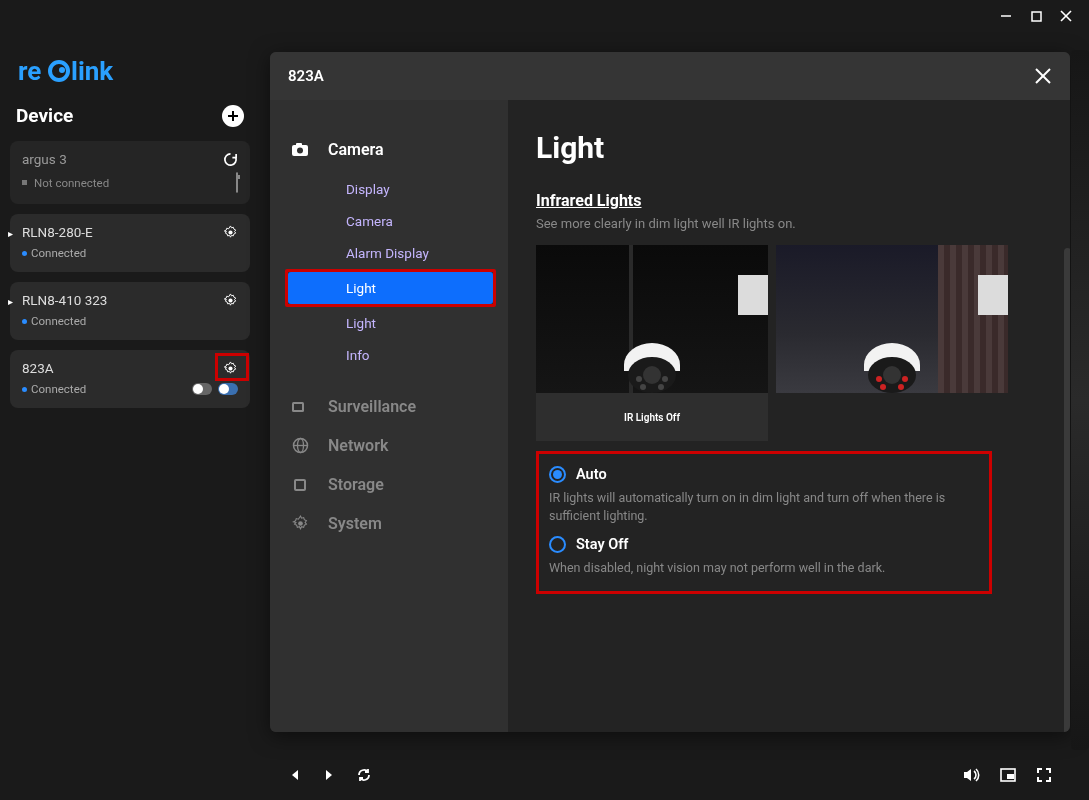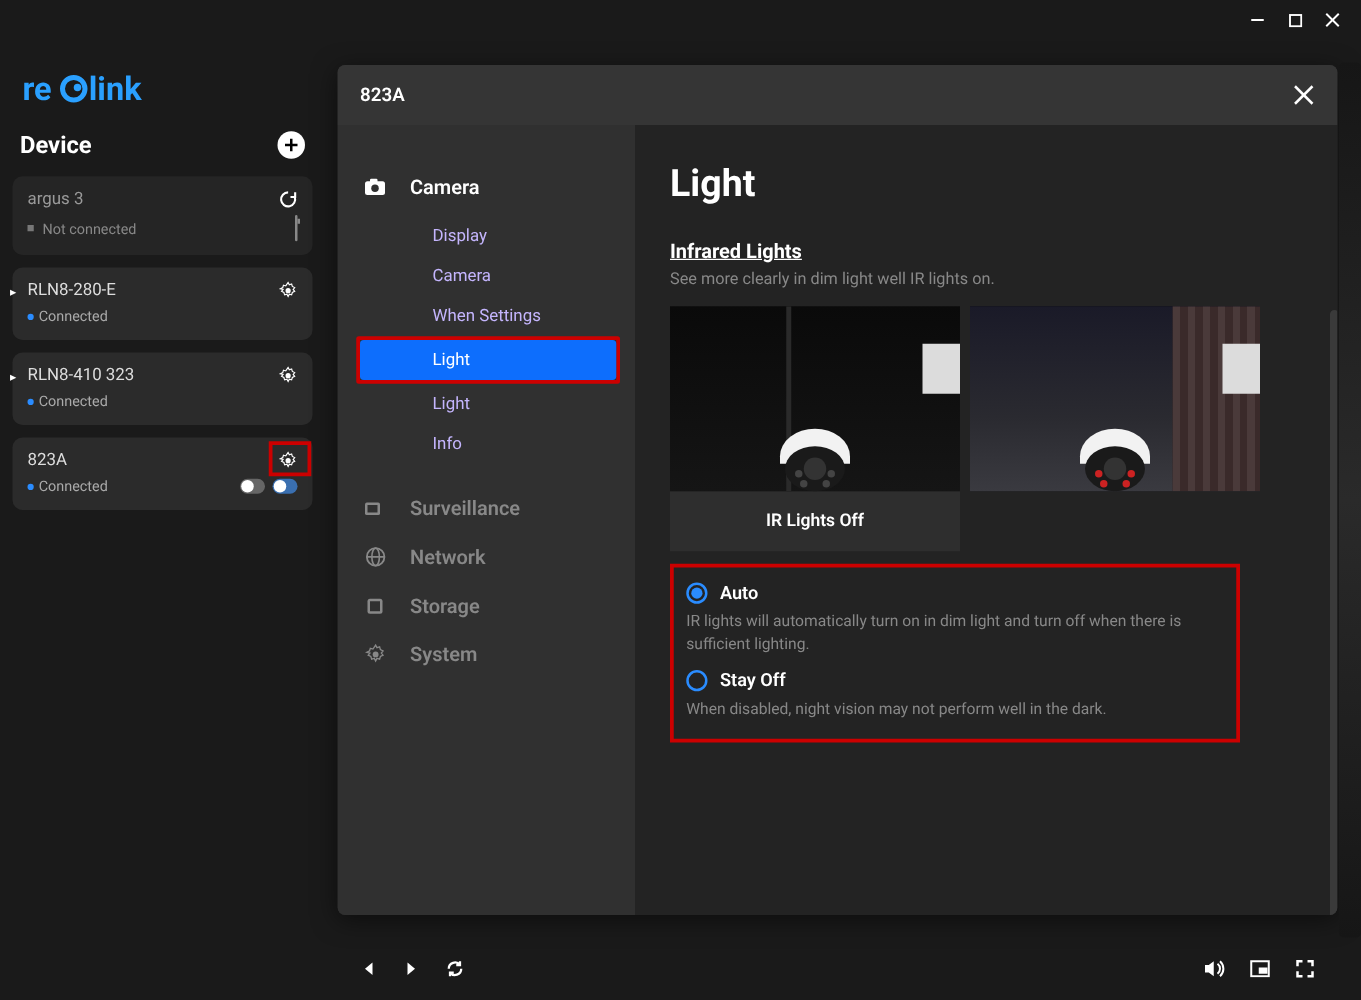--- a/index.html
+++ b/index.html
@@ -51,21 +51,21 @@
     .nav-sub-highlight .nav-sub { margin:0; }
 
     .content-col { flex:1; background:#232323; padding:30px 0 0 28px; position:relative; overflow:hidden; }
     .sec-title { font-size:30px; font-weight:700; margin-bottom:26px; }
     .sub-title { font-size:16px; font-weight:700; margin-bottom:6px;text-decoration:underline; }
     .sub-desc { font-size:13px; color:#888; margin-bottom:14px; }
 
     .preview-row { display:flex; gap:8px; }
     .preview-card { width:232px; }
     .preview-img { height:148px; background:#111; position:relative; overflow:hidden; }
-    .preview-caption-bar { height:48px; background:#2e2e2e; display:flex; align-items:center; justify-content:center; font-size:14px; font-weight:600; }
+    .preview-caption-bar { height:48px; background:#2e2e2e; display:flex; align-items:center; justify-content:center; font-size:10px; font-weight:600; }
     
     .scene-dark { background:linear-gradient(#0a0a0a,#151515); }
     .scene-night { background:linear-gradient(#0b0b14,#222228); }
     .camera-svg { position:absolute; bottom:-18px; left:50%; transform:translateX(-50%); }
     .mount { position:absolute; top:30px; right:0; width:30px; height:40px; background:#dcdcdc; }
     .pole { position:absolute; top:0; left:40%; width:4px; height:100%; background:#2a2a2a; }
 
     .radio-box { border:3px solid #c00; margin-top:10px; padding:12px 14px 14px 10px; width:456px; }
     .radio-row { display:flex; align-items:center; gap:10px; font-size:14.5px; font-weight:600; }
     .radio { width:17px; height:17px; border-radius:50%; border:2px solid #2a8cff; display:inline-flex; align-items:center; justify-content:center; }
@@ -225,21 +225,21 @@
               <rect x="1" y="3" width="16" height="11" rx="2" fill="#fff"></rect>
               <rect x="5" y="1" width="6" height="3" rx="1" fill="#fff"></rect>
               <circle cx="9" cy="8.5" r="3" fill="#303030"></circle>
             </svg>
         </span>
         <span>Camera</span>
       </div>
       <div class="nav-sub-list">
         <div class="nav-sub">Display</div>
         <div class="nav-sub">Camera</div>
-        <div class="nav-sub">When Settings</div>
+        <div class="nav-sub">Alarm Display</div>
         <div class="nav-sub-highlight">
           <div class="nav-sub active">Light</div>
         </div>
         <div class="nav-sub">Light</div>
         <div class="nav-sub">Info</div>
       </div>
       <div class="nav-section">
         <span class="nav-icon">
           <svg width="18" height="14">
               <rect x="1" y="2" width="12" height="10" rx="1.5" fill="#888"></rect>

